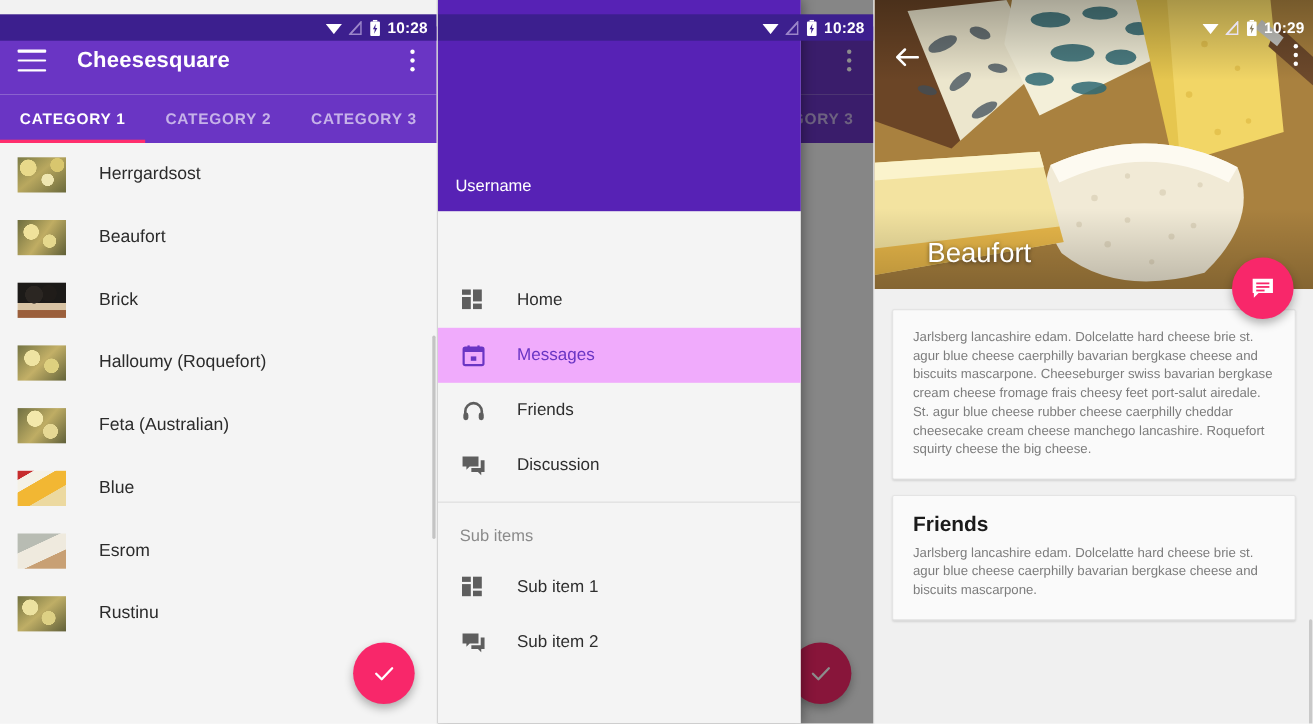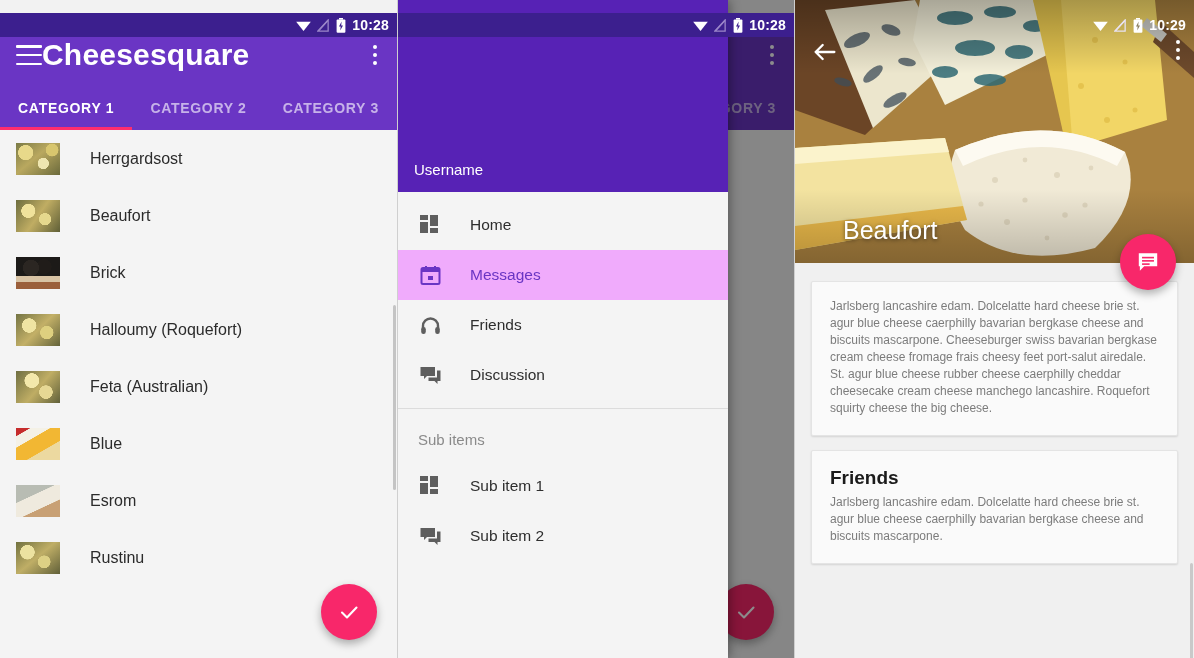--- a/index.html
+++ b/index.html
@@ -30,21 +30,21 @@
   .ico-sig  { width: 13px; height: 13px; }
   .ico-batt { width: 10px; height: 15px; }
 
   
   .appbar {
     position: absolute; top: 24px; left: 0; right: 0; height: 62px;
     background: #6a35c4; display: flex; align-items: center; padding: 0 16px; z-index: 30;
   }
   .hamburger { width: 26px; height: 20px; display: flex; flex-direction: column; justify-content: space-between; cursor: pointer; }
   .hamburger span { display: block; height: 2.5px; background: #fff; border-radius: 1px; }
-  .app-title { color: #fff; font-size: 30px; font-weight: bold; letter-spacing: .2px; }
+  .app-title { color: #fff; font-size: 20px; font-weight: bold; margin-left: 28px; letter-spacing: .2px; }
   .overflow { margin-left: auto; display: flex; flex-direction: column; gap: 4px; align-items: center; cursor: pointer; padding: 6px 4px; }
   .overflow i { display: block; width: 4px; height: 4px; border-radius: 50%; background: #fff; }
 
   
   .tabbar {
     position: absolute; top: 86px; left: 0; right: 0; height: 44px;
     background: #6a35c4; display: flex; align-items: center; z-index: 30;
   }
   .tab {
     flex: 1; text-align: center; color: rgba(255,255,255,.62);
@@ -112,21 +112,21 @@
   .drawer {
     position: absolute; top: 0; left: 0; width: 330px; height: 658px;
     background: #f4f4f4; z-index: 38; box-shadow: 2px 0 10px rgba(0,0,0,.35);
     display: flex; flex-direction: column;
   }
   .drawer-header {
     height: 192px; background: #5722b5; position: relative;
     display: flex; align-items: flex-end; padding: 0 16px 14px;
   }
   .drawer-username { color: #fff; font-size: 15px; }
-  .drawer-list { flex: 1; padding-top: 8px; }
+  .drawer-list { flex: 1; padding-top: 8px; margin-top: 48px; }
   .nav-item { height: 50px; display: flex; align-items: center; padding-left: 20px; cursor: pointer; }
   .nav-item.selected { background: #f0abfc; }
   .nav-ico { width: 24px; height: 24px; flex: 0 0 24px; display: flex; align-items: center; justify-content: center; }
   .nav-label { margin-left: 28px; font-size: 15.5px; color: #2e2e2e; }
   .nav-item.selected .nav-label { color: #6a35c4; }
   .nav-divider { height: 1px; background: #dcdcdc; margin: 8px 0; }
   .nav-subheader { height: 44px; display: flex; align-items: center; padding-left: 20px; color: #8a8a8a; font-size: 15px; }
 
   
   .detail-hero { position: absolute; top: 0; left: 0; right: 0; height: 263px; overflow: hidden; }

